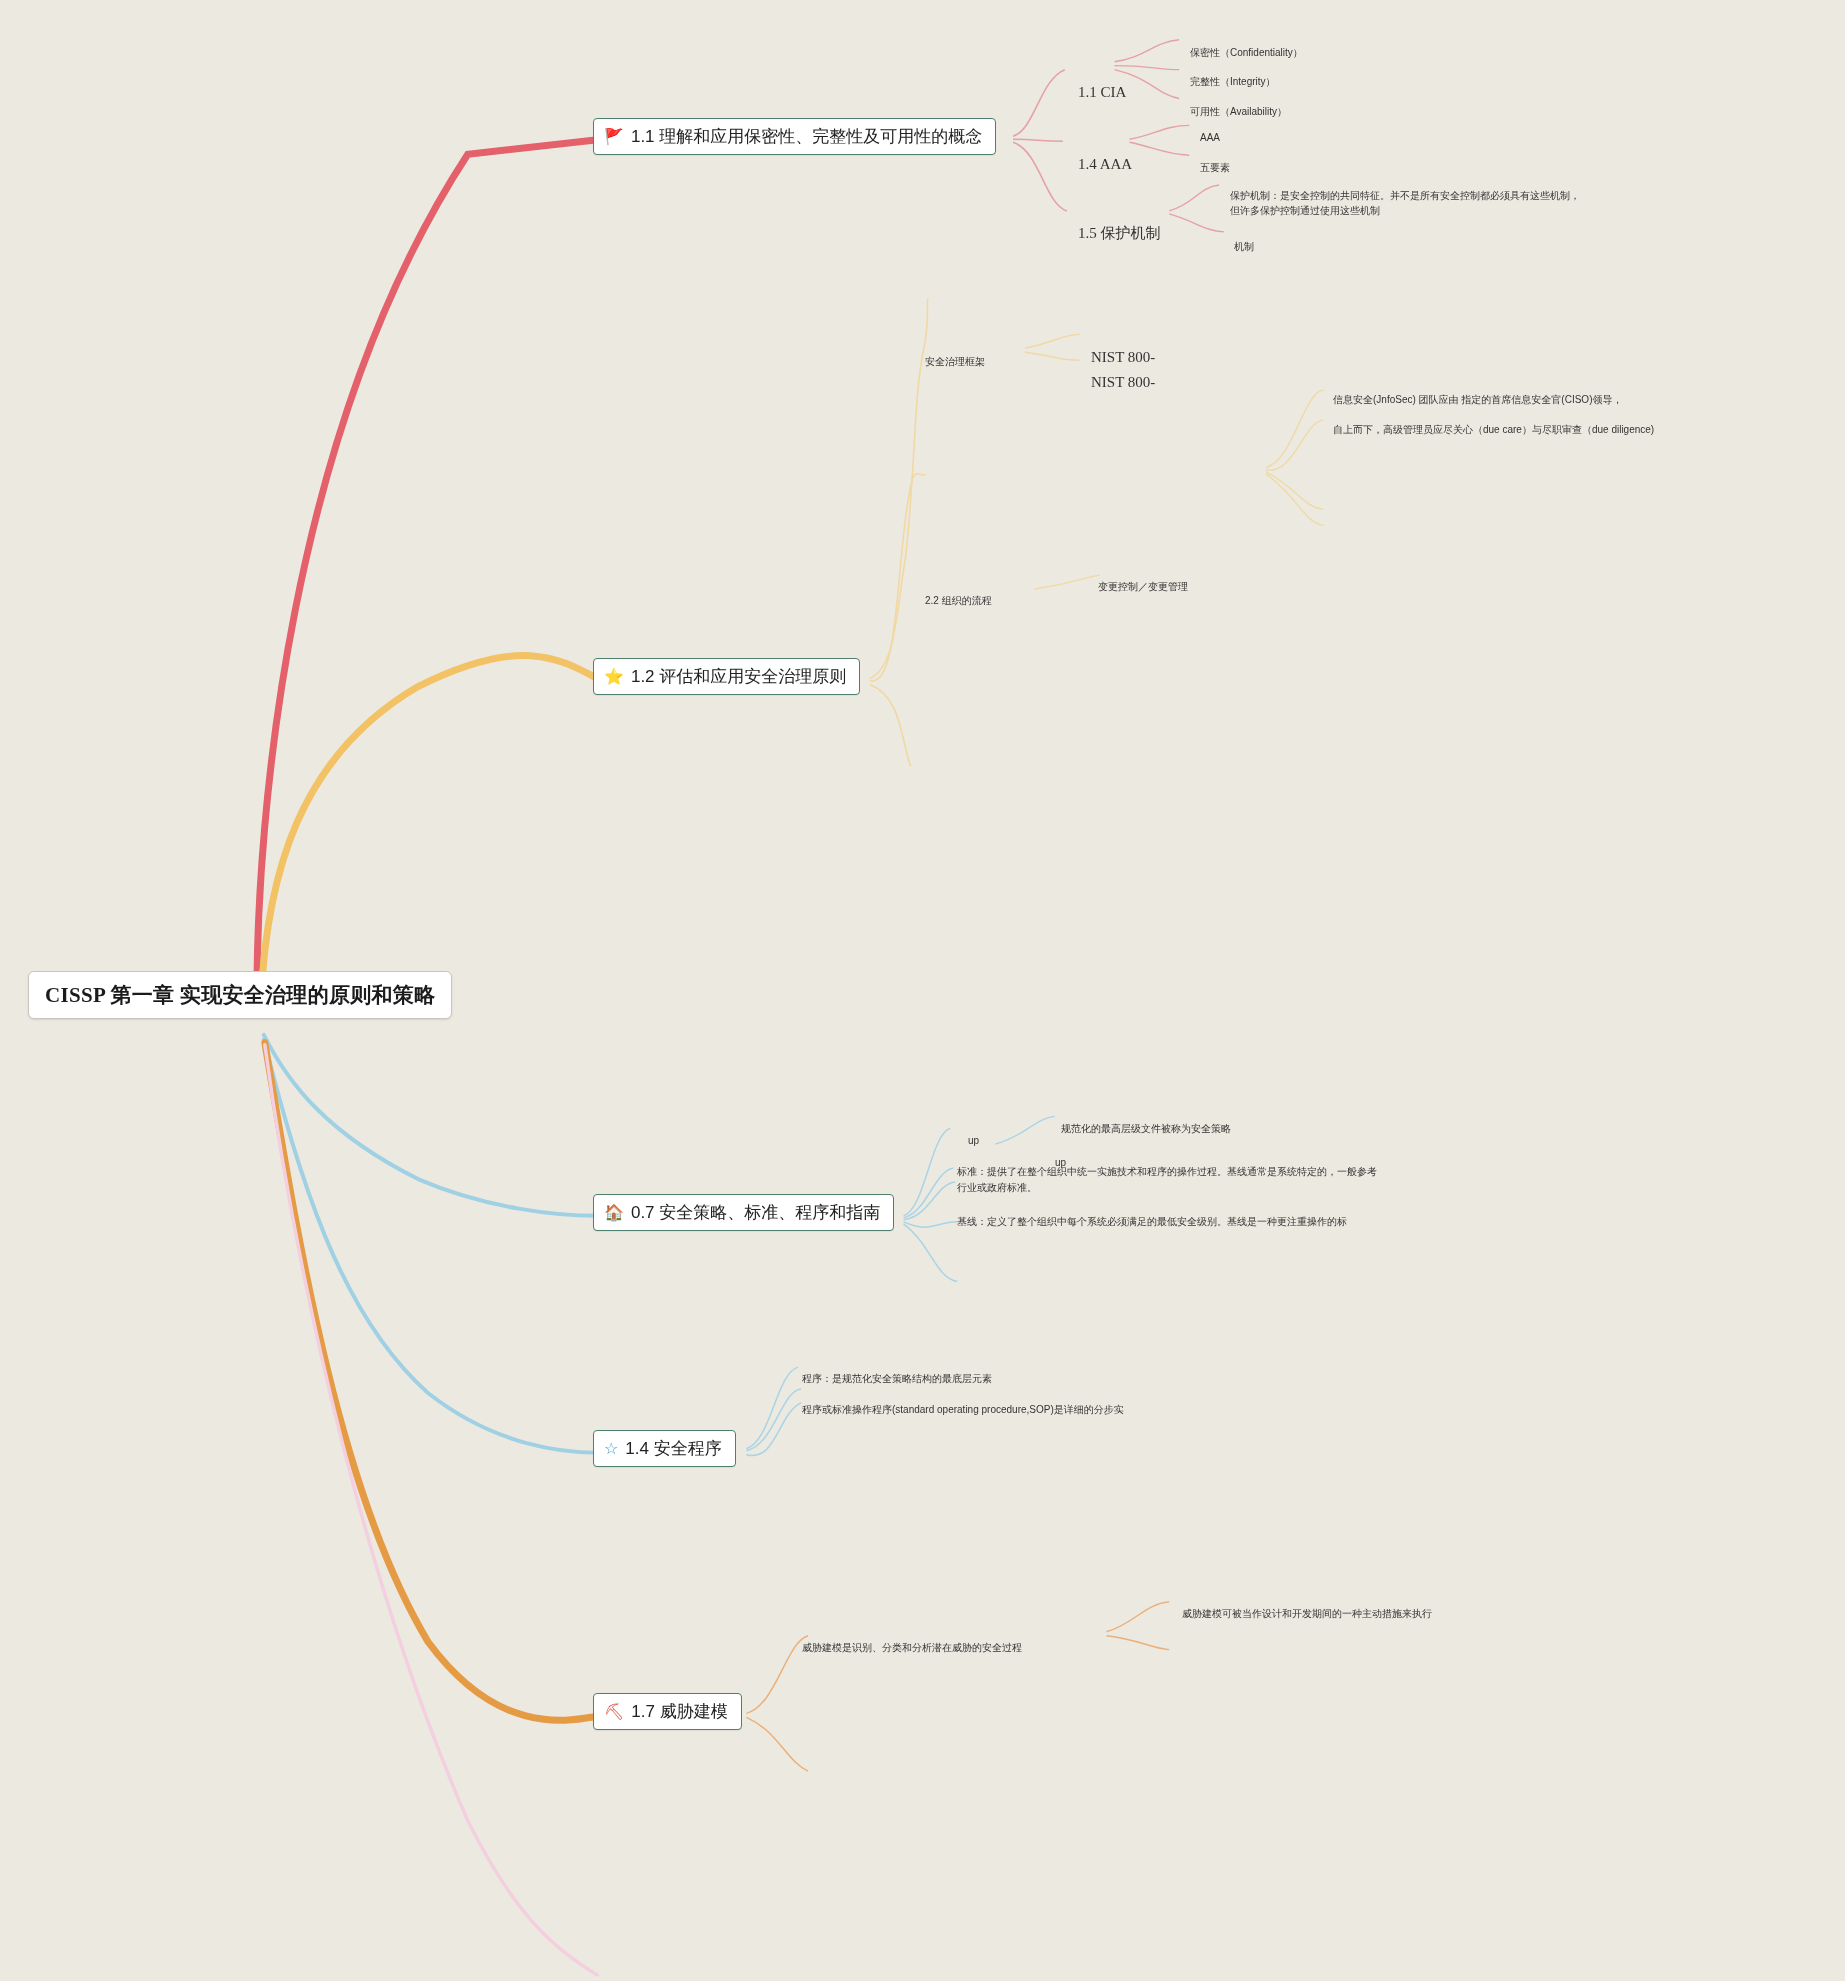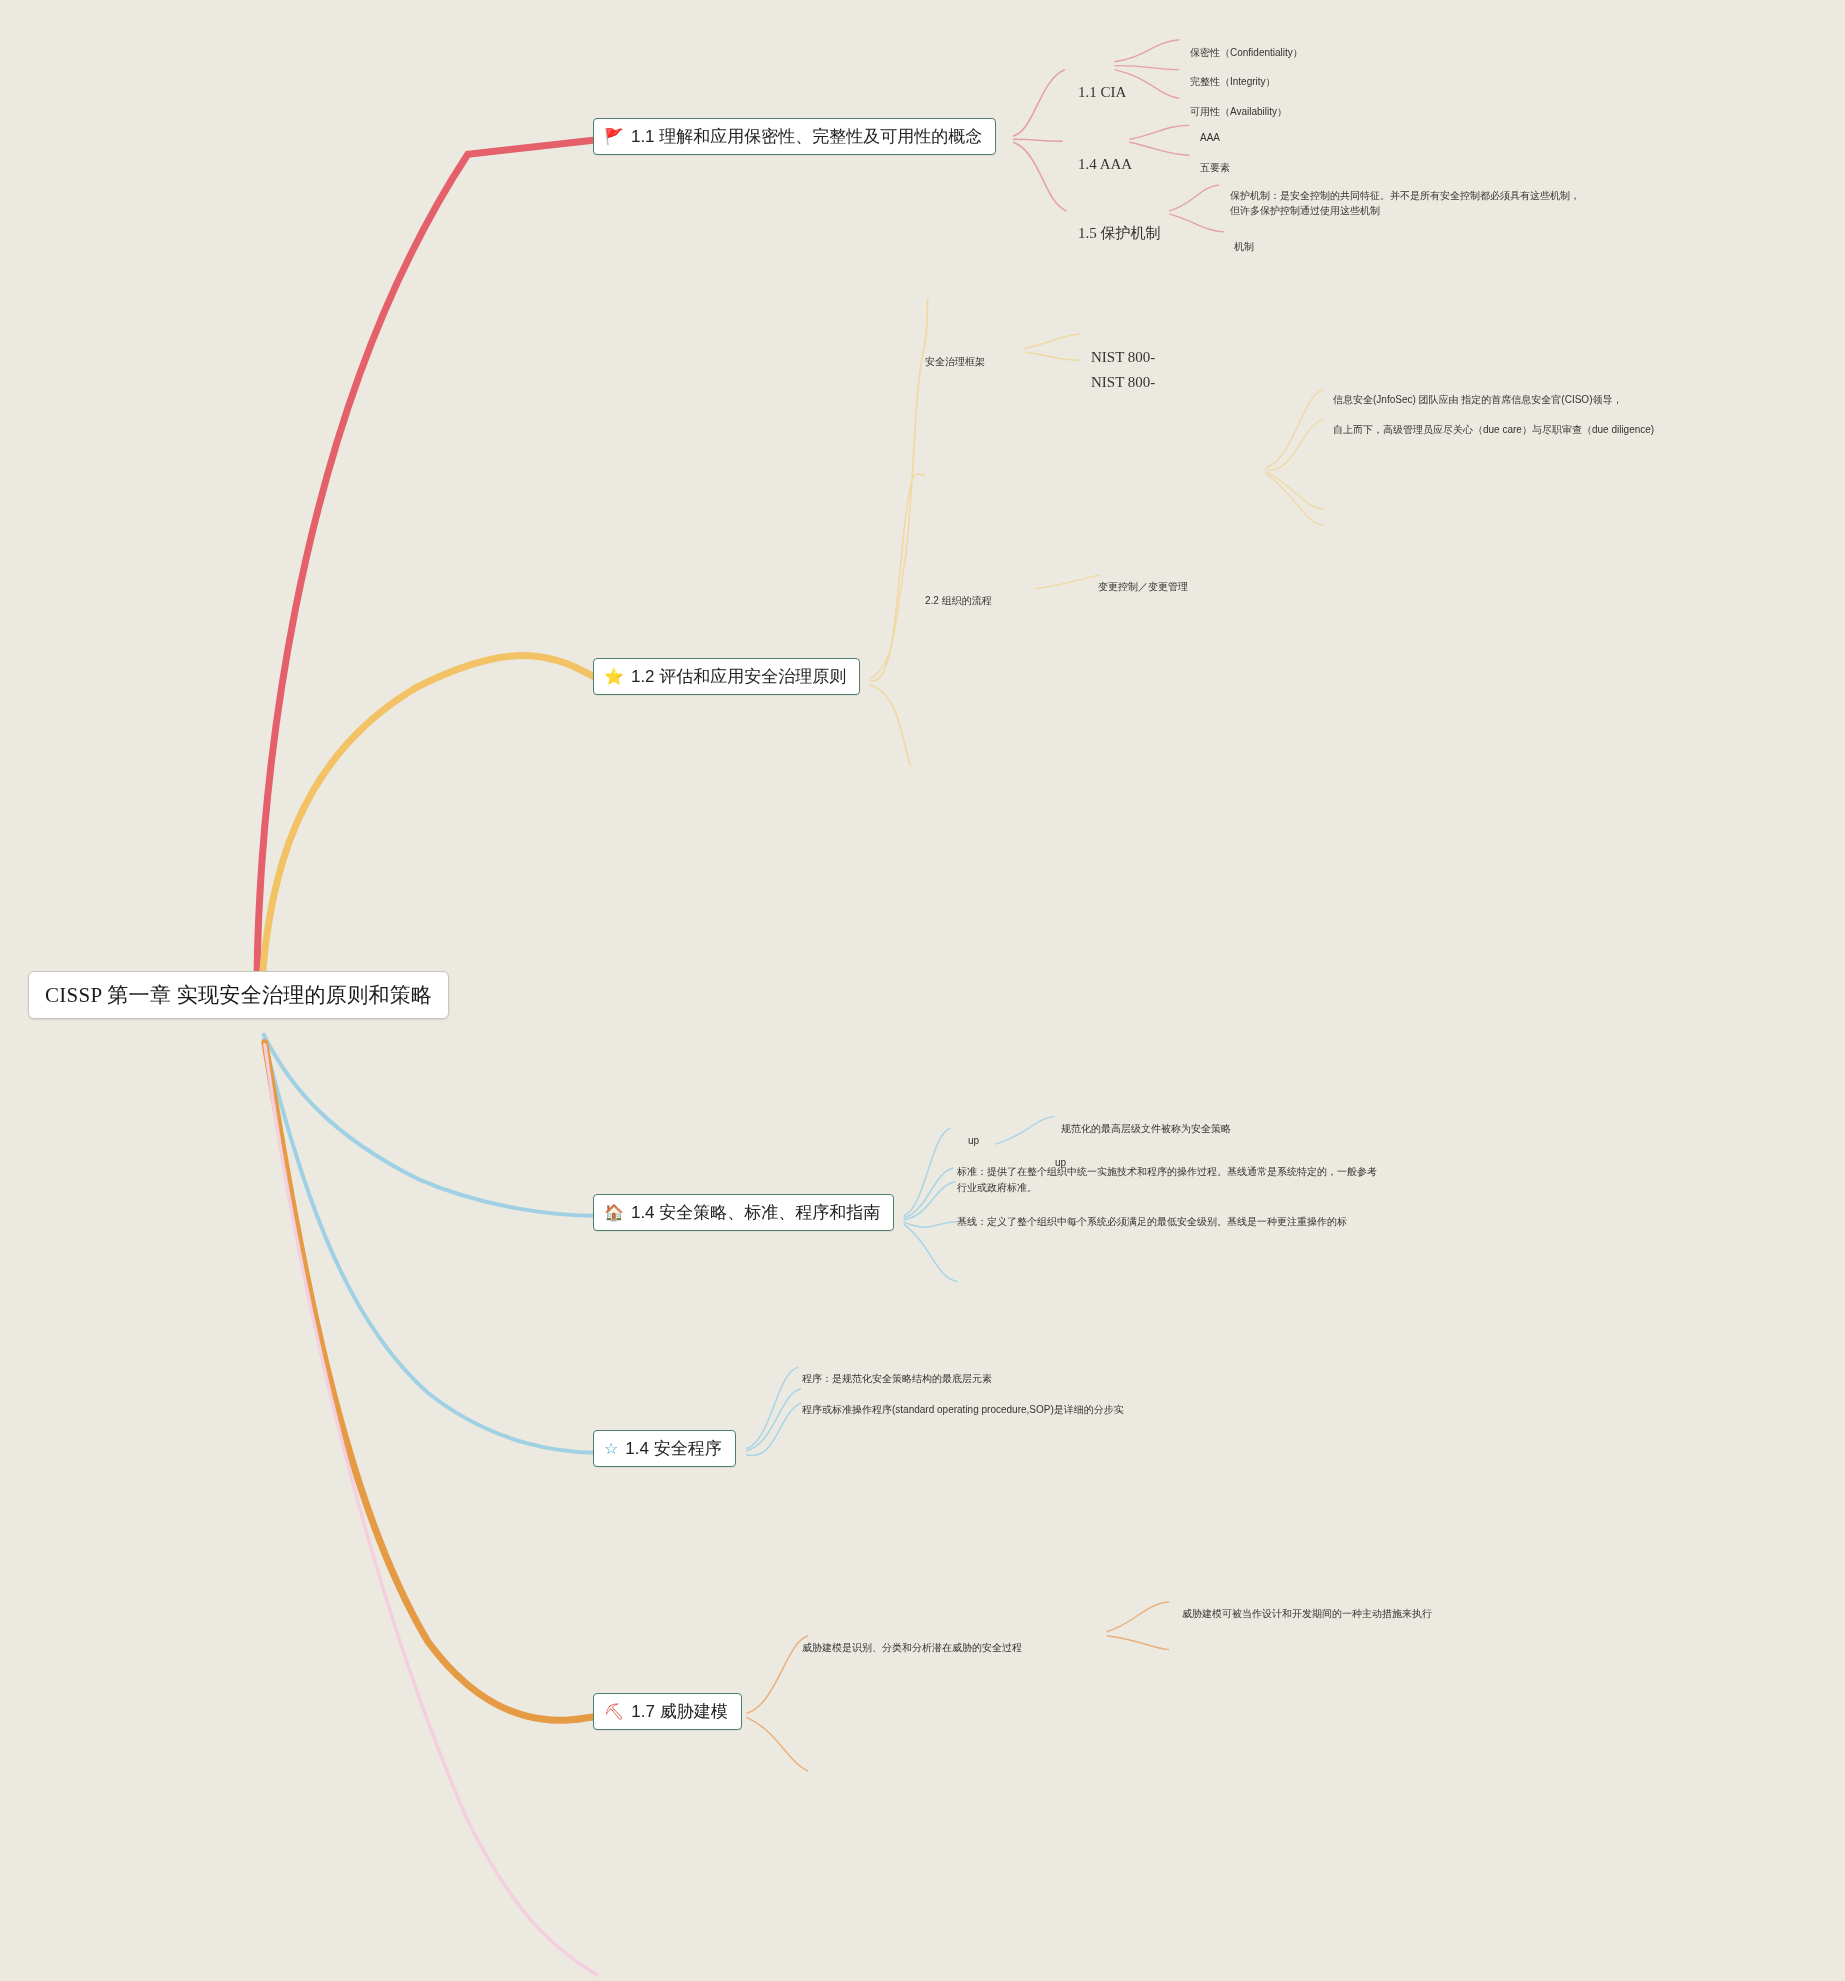--- a/index.html
+++ b/index.html
@@ -32,21 +32,21 @@
     position: absolute;
     white-space: nowrap;
   }
   
   .root-node {
     background: #ffffff;
     border: 1px solid #c9c6bd;
     border-radius: 6px;
     padding: 9px 16px;
     font-size: 21px;
-    font-weight: normal;
+    font-weight: bold;
     font-family: "Liberation Serif", serif;
     box-shadow: 0 1px 2px rgba(0,0,0,0.10);
     color: #1b1b1b;
     letter-spacing: 0.3px;
   }
   
   .topic-node {
     background: #ffffff;
     border: 1px solid #4f7f6d;
     border-radius: 4px;
@@ -209,21 +209,21 @@
 
   <div class="node leaf" style="left:925px; top:577px;">
     <span>2.2 组织的流程</span>
   </div>
   <div class="node leaf" style="left:1098px; top:563px;">
     <span>变更控制／变更管理</span>
   </div>
 
   <div class="node topic-node" style="left:593px; top:1194px;">
     <span class="tico" style="color:#d94f3d;">🏠</span>
-    <span>1.4 安全策略、标准、程序和指南</span>
+    <span>0.7 安全策略、标准、程序和指南</span>
   </div>
 
   <div class="node leaf" style="left:968px; top:1117px;">
     <span>up</span>
   </div>
   <div class="node leaf" style="left:1061px; top:1105px;">
     <span>规范化的最高层级文件被称为安全策略</span>
   </div>
   <div class="node leaf" style="left:1055px; top:1139px;">
     <span>up</span>

